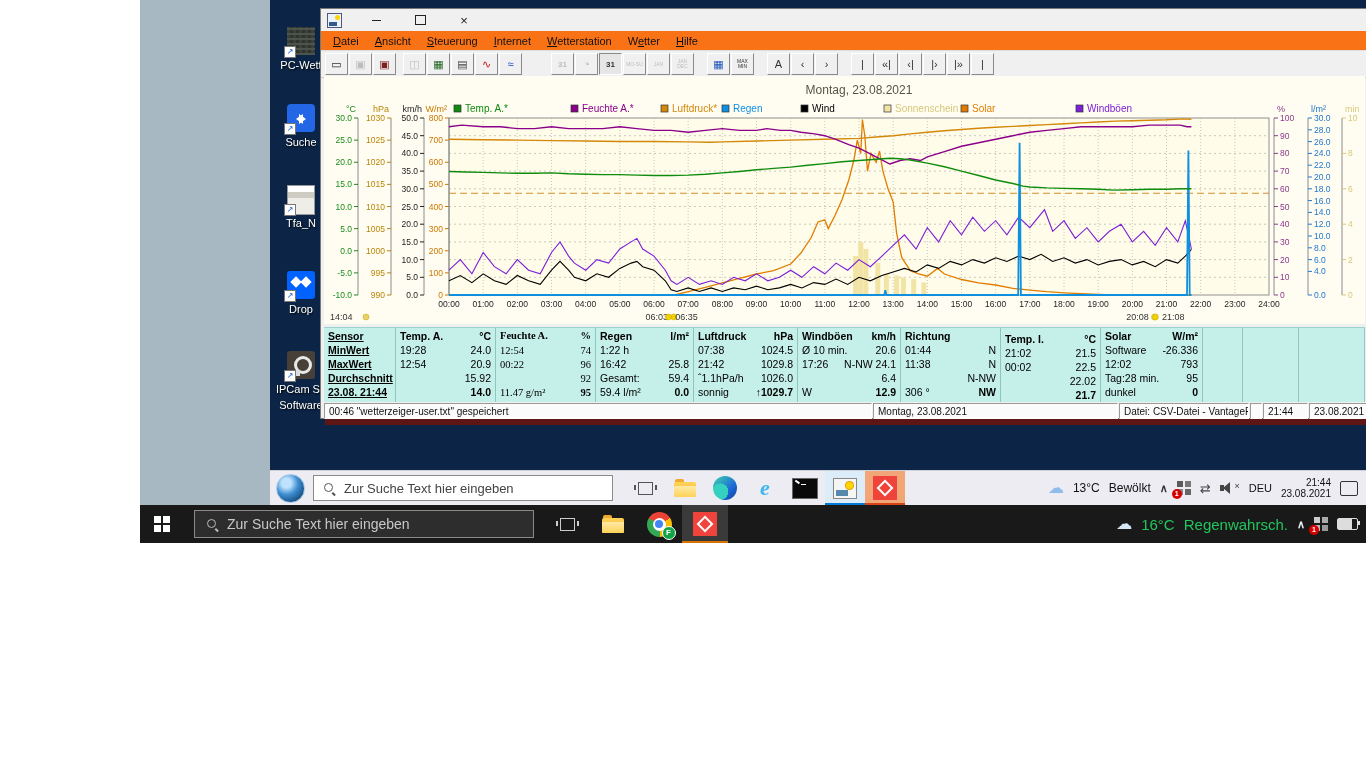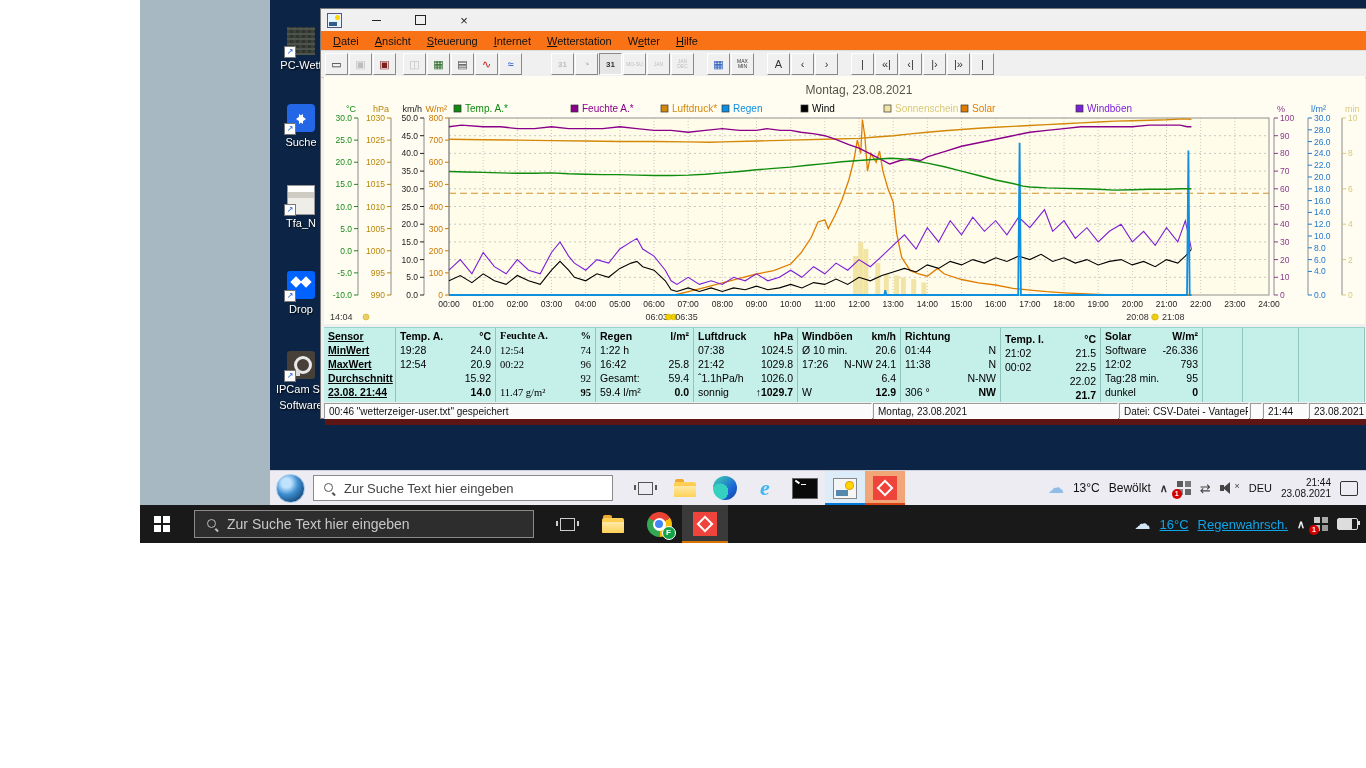--- a/index.html
+++ b/index.html
@@ -110,21 +110,21 @@
   .anydesk-ic{width:24px;height:24px;background:#ef443b;display:flex;align-items:center;justify-content:center;}
   .anydesk-ic::before{content:"";width:8px;height:8px;border:2.5px solid #fff;transform:rotate(45deg);}
   .chrome-ic{position:relative;width:25px;height:25px;border-radius:50%;flex:none;
              background:conic-gradient(from -60deg,#ea4335 0 33%,#fbbc05 0 66%,#34a853 0 100%);}
   .chrome-ic::before{content:"";position:absolute;left:6px;top:6px;width:13px;height:13px;border-radius:50%;background:#fff;}
   .chrome-ic::after{content:"";position:absolute;left:8.5px;top:8.5px;width:8px;height:8px;border-radius:50%;background:#4285f4;}
   .badge-f{position:absolute;right:-4px;bottom:-3px;width:12px;height:12px;border-radius:50%;background:#12a347;color:#fff;
            font-size:8px;font-weight:bold;display:flex;align-items:center;justify-content:center;border:1px solid #fff;z-index:2;}
   .tray{display:flex;align-items:center;margin-left:auto;gap:9px;padding-right:8px;}
   .tray .txt{font-size:12px;color:#111;white-space:nowrap;}
-  .dark .tray .txt{color:#0ea5e9;font-size:13px;text-decoration:underline;}
+  .dark .tray .txt{color:#22c55e;font-size:15px;}
   .cloud-g{font-size:16px;color:#8fbce8;line-height:16px;}
   .dark .cloud-g{color:#d5e6f5;}
   .chev{font-size:11px;font-weight:bold;color:#333;}
   .dark .chev{color:#eee;}
   .upd{position:relative;width:14px;height:14px;background-image:linear-gradient(#5a5a5a,#5a5a5a),linear-gradient(#777,#777),linear-gradient(#888,#888),linear-gradient(#666,#666);
        background-size:6px 6px;background-position:0 0,8px 0,0 8px,8px 8px;background-repeat:no-repeat;}
   .dark .upd{background-image:linear-gradient(#ccc,#ccc),linear-gradient(#aaa,#aaa),linear-gradient(#bbb,#bbb),linear-gradient(#999,#999);}
   .upd .badge{position:absolute;left:-5px;bottom:-4px;width:10px;height:10px;border-radius:50%;background:#d40000;color:#fff;
               font-size:7px;line-height:10px;text-align:center;font-weight:bold;}
   .plug{font-size:13px;color:#444;}

